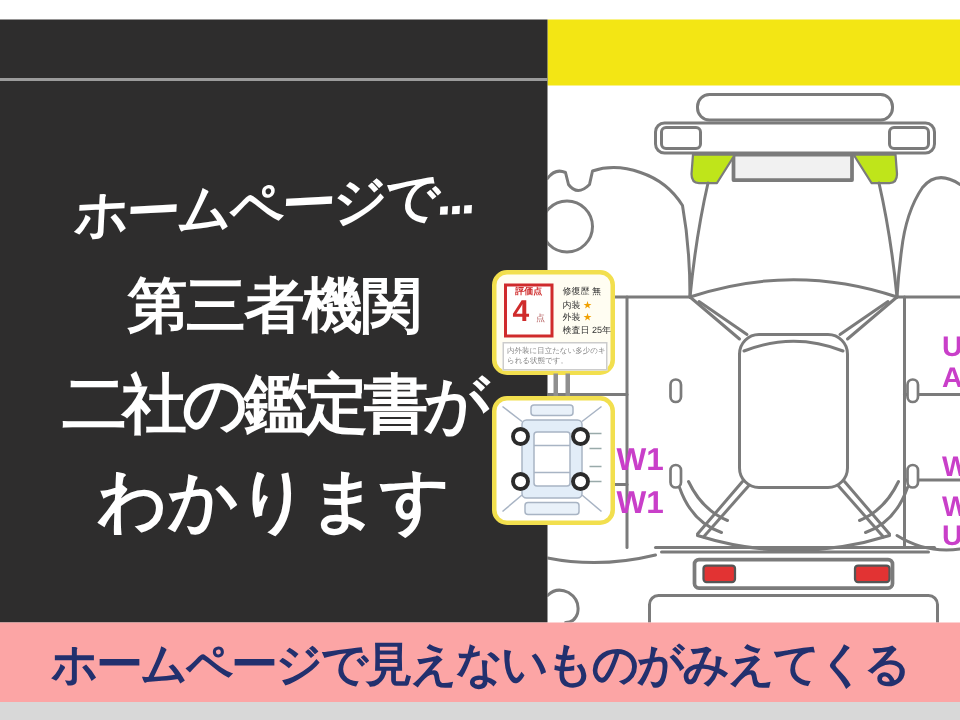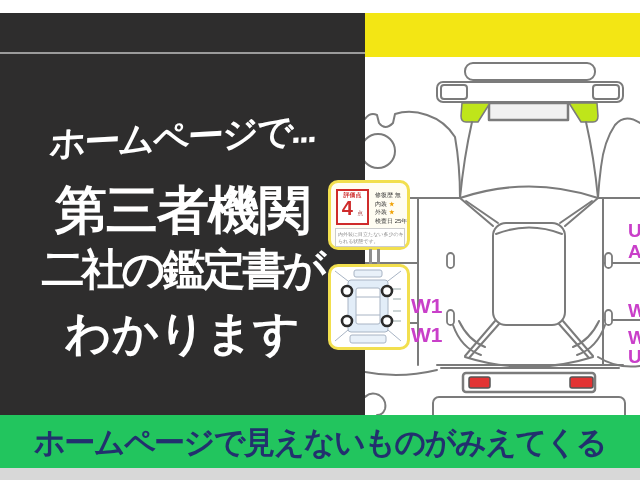--- a/index.html
+++ b/index.html
@@ -4,21 +4,21 @@
 <style>
   html,body{margin:0;padding:0;background:#fff;}
   #canvas{position:relative;width:640px;height:480px;background:#ffffff;overflow:hidden;
           font-family:"Liberation Sans",sans-serif;}
 
   
   .left-panel{position:absolute;left:0;top:13px;width:365px;height:402px;background:#2e2d2d;}
   .hrule{position:absolute;left:0;top:39px;width:100%;height:2px;background:#9b9b9b;}
   .hl{position:absolute;left:0;right:0;text-align:center;color:#ffffff;font-weight:bold;white-space:nowrap;}
   .hl1{top:100px;font-size:36px;letter-spacing:-2px;transform:rotate(-3deg) skewX(-6deg);}
-  .hl2{top:163px;font-size:52px;letter-spacing:-1px;}
+  .hl2{top:163px;font-size:40px;letter-spacing:-1px;}
   .hl3{top:228px;font-size:43px;letter-spacing:-3px;}
   .hl4{top:290px;font-size:46px;letter-spacing:0px;}
 
   
   .right-panel{position:absolute;left:365px;top:0;width:275px;height:415px;background:#ffffff;}
   .yellow-band{position:absolute;left:0;top:13px;width:100%;height:44px;background:#f3e614;}
   .diagram-svg{position:absolute;left:0;top:57px;}
 
   
   .card{position:absolute;border:3px solid #f2df4e;border-radius:10px;box-sizing:border-box;}
@@ -34,21 +34,21 @@
   .score-val{font-size:20px;color:#cf2b2b;font-weight:bold;}
   .score-unit{font-size:6px;color:#b05555;}
   .rating-rows{position:absolute;left:44px;top:8px;width:34px;overflow:hidden;}
   .rrow{font-size:6px;line-height:8.5px;color:#333;white-space:nowrap;}
   .rrow .star{color:#f0a000;}
   .note-box{position:absolute;left:4px;top:45px;width:70px;height:19px;border:1px solid #ccc;
             background:#fff;font-size:5px;line-height:7px;color:#888;padding:2px;
             box-sizing:border-box;overflow:hidden;white-space:nowrap;}
 
   
-  .banner{position:absolute;left:0;top:415px;width:640px;height:53px;background:#22c55e;
+  .banner{position:absolute;left:0;top:415px;width:640px;height:53px;background:#fca5a5;
           color:#22306e;font-weight:bold;font-size:31px;line-height:55px;text-align:center;
           letter-spacing:-1.5px;white-space:nowrap;}
   .bottom-strip{position:absolute;left:0;top:468px;width:640px;height:12px;background:#d8d8d8;}
 
   svg text{font-family:"Liberation Sans",sans-serif;}
 </style>
 </head>
 <body>
 
 <div id="canvas">

